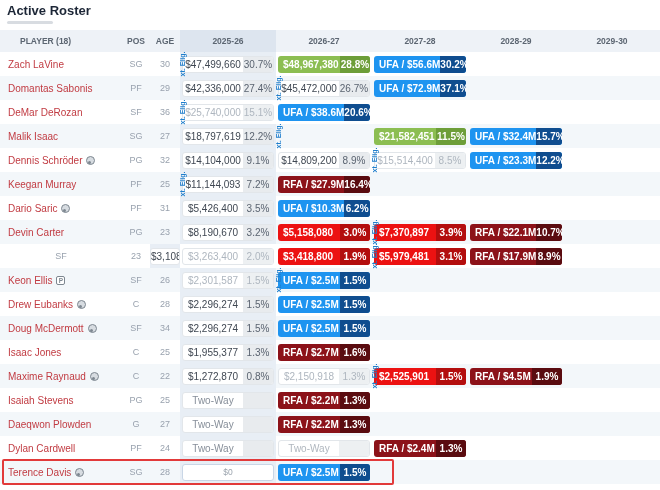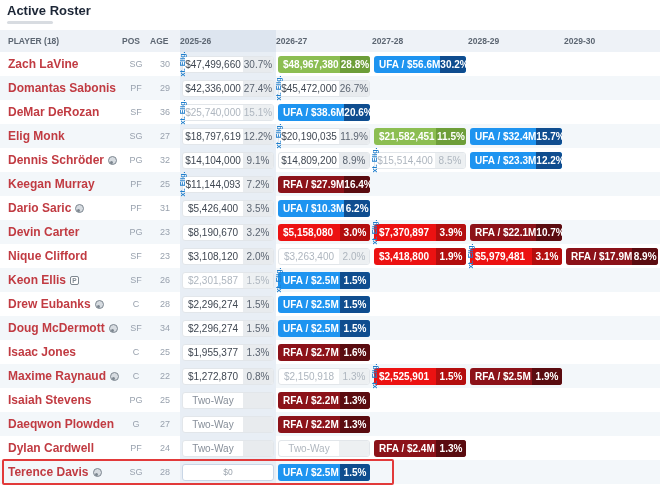--- a/index.html
+++ b/index.html
@@ -14,29 +14,29 @@
     --ext:#1f7ecc; --inputborder:#c9d6e6; --inputtext:#9aa3ad; --highlight:#e23a3a;
     --underline:#d8dce1;
   }
   *{box-sizing:border-box;margin:0;padding:0}
   body{width:660px;height:490px;background:#fff;font-family:"Liberation Sans",sans-serif;overflow:hidden}
   .page{position:relative;width:660px;height:490px}
   .title{position:absolute;left:7px;top:3px;font-size:13px;font-weight:bold;color:var(--title)}
   .title-underline{position:absolute;left:7px;top:21px;width:46px;height:3px;background:var(--underline);border-radius:2px}
   .table{position:absolute;left:0;top:30px;width:660px}
   .thead{display:grid;grid-template-columns:122px 28px 30px repeat(5,96px);height:22px;background:var(--headbg);align-items:center}
-  .hcell{font-size:8.5px;font-weight:bold;color:var(--headtext);height:22px;line-height:22px;white-space:nowrap}
-  .hcell.hplayer{text-align:left;padding-left:8px}
+  .hcell{font-size:8.5px;font-weight:bold;color:var(--headtext);text-align:center;height:22px;line-height:22px;white-space:nowrap}
+  .hcell.hplayer{text-align:left;padding-left:20px}
   .hcell.y0h{background:var(--head0)}
   .tbody{position:relative}
   .row{display:grid;grid-template-columns:122px 28px 30px repeat(5,96px);height:24px;align-items:center;background:#fff}
   .row:nth-child(even){background:var(--stripe)}
   .cell{height:24px;display:flex;align-items:center;justify-content:center}
   .player-cell{justify-content:flex-start;padding-left:8px}
-  .pname{font-size:12px;font-weight:bold;color:var(--name);white-space:nowrap;cursor:pointer}
+  .pname{font-size:10px;font-weight:normal;color:var(--name);white-space:nowrap;cursor:pointer}
   .icon-slot{display:flex;align-items:center;margin-left:4px}
   .circle-icon{width:9px;height:9px;border:1px solid #7d8790;border-radius:50%;background:#d7dce1;position:relative;display:inline-block}
   .circle-icon::after{content:"";position:absolute;left:1px;bottom:0px;width:3px;height:3px;background:#7d8790;border-radius:50%}
   .p-icon{width:9px;height:9px;border:1px solid #7d8790;border-radius:2px;font-size:6.5px;color:#7d8790;display:inline-flex;align-items:center;justify-content:center;font-weight:bold;background:#fff}
   .pos,.age{font-size:9px;color:var(--posage)}
   .ycell{position:relative}
   .ycell.y0{background:var(--col0)}
   .pill{display:flex;width:92px;height:17px;border-radius:3px;overflow:hidden;font-size:10px;align-items:stretch}
   .pill .val{flex:1;display:flex;align-items:center;justify-content:center;white-space:nowrap}
   .pill .pct{width:30px;display:flex;align-items:center;justify-content:center;white-space:nowrap}
@@ -120,20 +120,26 @@
               <span class="pct">27.4%</span>
             </div>
           </div>
     <div class="cell ycell">
             <span class="ext">xt. Elig.</span>
             <div class="pill plain">
               <span class="val">$45,472,000</span>
               <span class="pct">26.7%</span>
             </div>
           </div>
+    <div class="cell ycell">
+            <div class="pill blue">
+              <span class="val">UFA / $72.9M</span>
+              <span class="pct">37.1%</span>
+            </div>
+          </div>
     <div class="cell ycell"></div>
   </div>
 
   <div class="row">
     <div class="cell player-cell">
       <span class="pname">DeMar DeRozan</span>
       <span class="icon-slot"></span>
     </div>
     <div class="cell pos">SF</div>
     <div class="cell age">36</div>
@@ -149,37 +155,33 @@
               <span class="val">UFA / $38.6M</span>
               <span class="pct">20.6%</span>
             </div>
           </div>
     <div class="cell ycell"></div>
     <div class="cell ycell"></div>
   </div>
 
   <div class="row">
     <div class="cell player-cell">
-      <span class="pname">Elig Monk</span>
+      <span class="pname">Malik Isaac</span>
       <span class="icon-slot"></span>
     </div>
     <div class="cell pos">SG</div>
     <div class="cell age">27</div>
     <div class="cell ycell y0">
             <div class="pill plain">
               <span class="val">$18,797,619</span>
               <span class="pct">12.2%</span>
             </div>
           </div>
     <div class="cell ycell">
             <span class="ext">xt. Elig.</span>
-            <div class="pill plain">
-              <span class="val">$20,190,035</span>
-              <span class="pct">11.9%</span>
-            </div>
           </div>
     <div class="cell ycell">
             <div class="pill green">
               <span class="val">$21,582,451</span>
               <span class="pct">11.5%</span>
             </div>
           </div>
     <div class="cell ycell">
             <div class="pill blue">
               <span class="val">UFA / $32.4M</span>
@@ -306,24 +308,20 @@
     <div class="cell ycell">
             <div class="pill darkred">
               <span class="val">RFA / $22.1M</span>
               <span class="pct">10.7%</span>
             </div>
           </div>
     <div class="cell ycell"></div>
   </div>
 
   <div class="row">
-    <div class="cell player-cell">
-      <span class="pname">Nique Clifford</span>
-      <span class="icon-slot"></span>
-    </div>
     <div class="cell pos">SF</div>
     <div class="cell age">23</div>
     <div class="cell ycell y0">
             <div class="pill plain">
               <span class="val">$3,108,120</span>
               <span class="pct">2.0%</span>
             </div>
           </div>
     <div class="cell ycell">
             <div class="pill muted">
@@ -478,21 +476,21 @@
           </div>
     <div class="cell ycell">
             <span class="ext">xt. Elig.</span>
             <div class="pill red">
               <span class="val">$2,525,901</span>
               <span class="pct">1.5%</span>
             </div>
           </div>
     <div class="cell ycell">
             <div class="pill darkred">
-              <span class="val">RFA / $2.5M</span>
+              <span class="val">RFA / $4.5M</span>
               <span class="pct">1.9%</span>
             </div>
           </div>
     <div class="cell ycell"></div>
   </div>
 
   <div class="row">
     <div class="cell player-cell">
       <span class="pname">Isaiah Stevens</span>
       <span class="icon-slot"></span>

